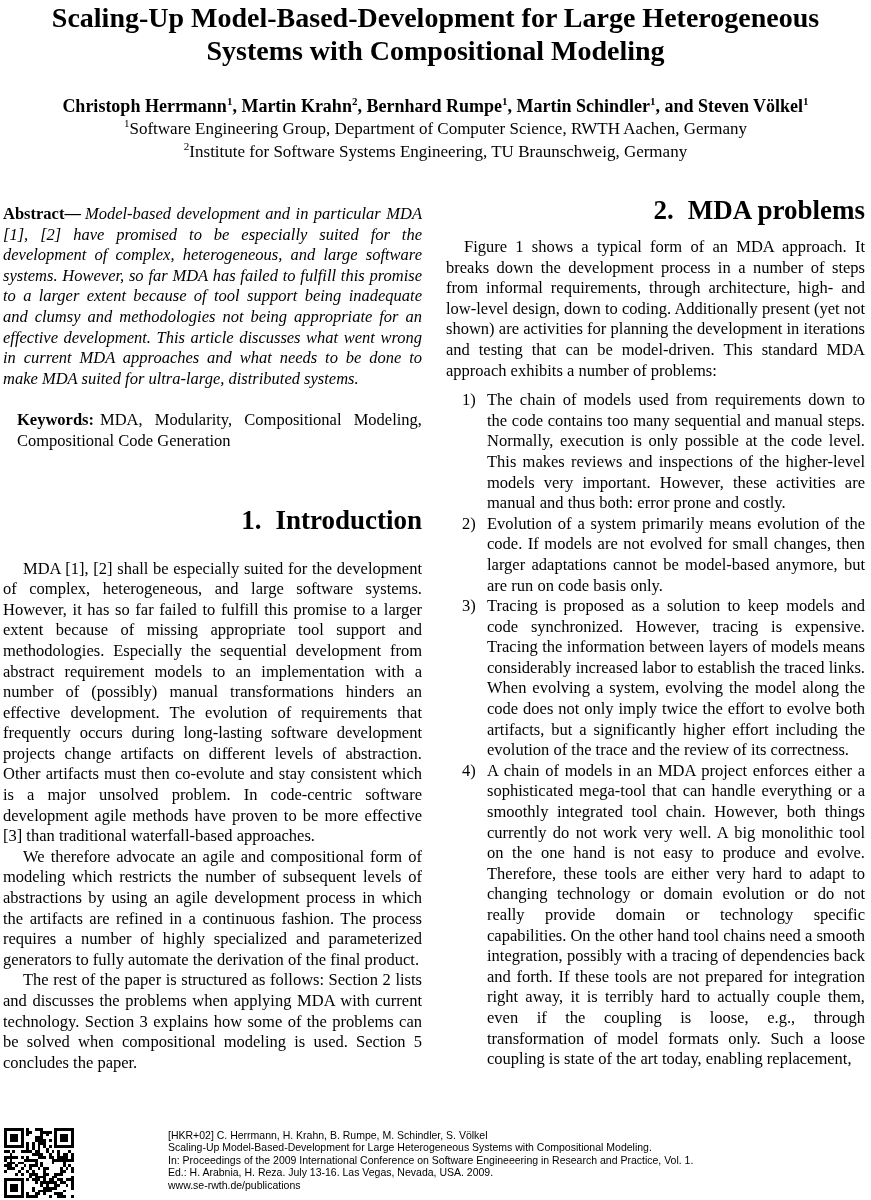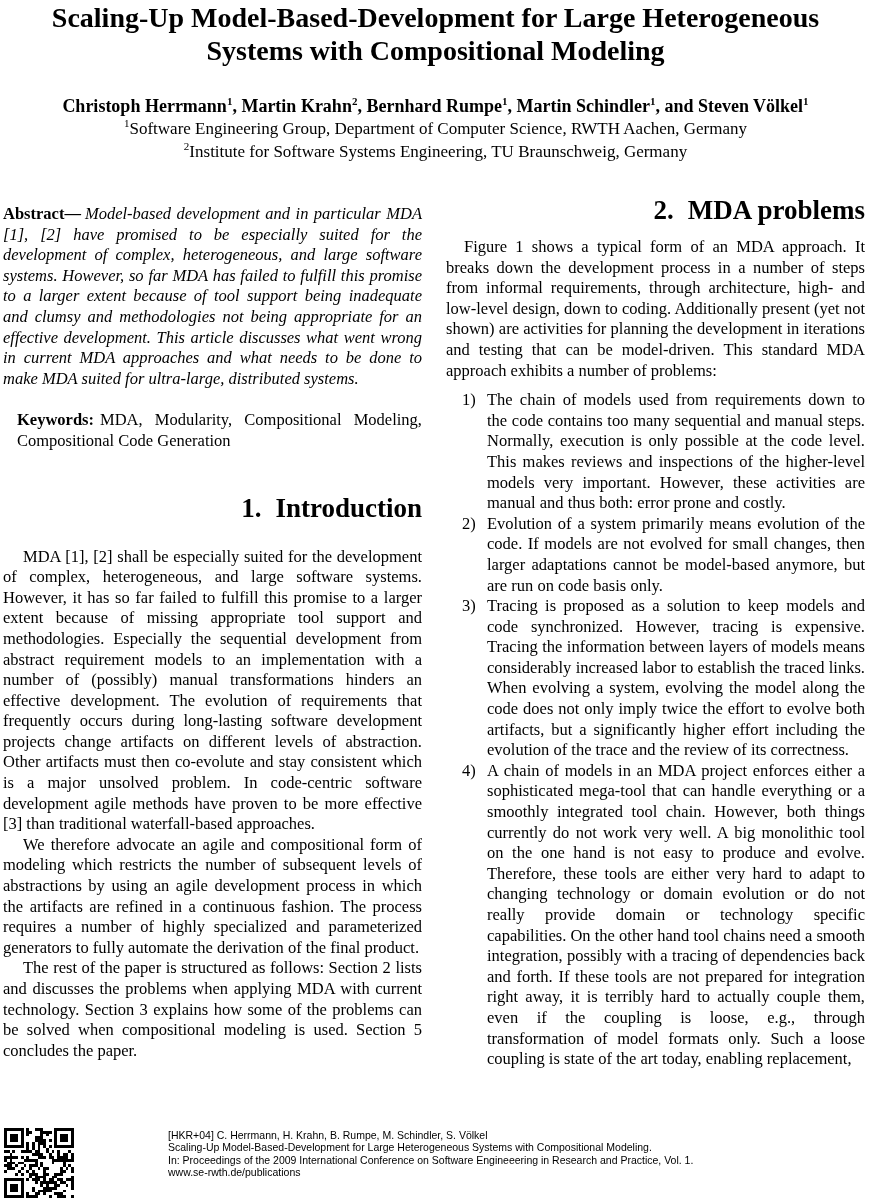--- a/index.html
+++ b/index.html
@@ -39,21 +39,21 @@
   .abstract .abs-label { font-style: normal; font-weight: bold; }
   .abstract .abs-dash { font-style: normal; font-weight: bold; margin-right: 4px; }
 
   .keywords { margin: 21px 0 0 14px; }
   .keywords .kw-label { font-weight: bold; margin-right: 6px; }
 
   h2.sec-heading {
     font-size: 27px; line-height: 25px; font-weight: bold;
     margin: 0; text-align: right;
   }
-  .left-col h2.sec-heading { margin-top: 44px; margin-bottom: 26px; }
+  .left-col h2.sec-heading { margin-top: 56px; margin-bottom: 26px; }
   .right-col h2.sec-heading { margin-top: 0; margin-bottom: 14px; }
   .h-num { margin-right: 14px; }
 
   p.body-par { margin: 0; text-indent: 20px; }
 
   
   .problem-list { margin-top: 9px; }
   .problem-item { display: flex; }
   .item-num { flex: none; width: 25px; margin-left: 16px; text-align: left; }
   .item-text { flex: 1; text-align: justify; }
@@ -352,19 +352,20 @@
         <rect x="11" y="24" width="1" height="1" fill="#000"></rect>
         <rect x="16" y="24" width="1" height="1" fill="#000"></rect>
         <rect x="19" y="24" width="1" height="1" fill="#000"></rect>
         <rect x="20" y="24" width="1" height="1" fill="#000"></rect>
         <rect x="21" y="24" width="1" height="1" fill="#000"></rect>
         <rect x="24" y="24" width="1" height="1" fill="#000"></rect>
       </svg>
   </div>
 
   <div class="citation">
-    <div>[HKR+04] C. Herrmann, H. Krahn, B. Rumpe, M. Schindler, S. Völkel</div>
+    <div>[HKR+02] C. Herrmann, H. Krahn, B. Rumpe, M. Schindler, S. Völkel</div>
     <div>Scaling-Up Model-Based-Development for Large Heterogeneous Systems with Compositional Modeling.</div>
     <div>In: Proceedings of the 2009 International Conference on Software Engineeering in Research and Practice, Vol. 1.</div>
+    <div>Ed.: H. Arabnia, H. Reza. July 13-16. Las Vegas, Nevada, USA. 2009.</div>
     <div>www.se-rwth.de/publications</div>
   </div>
 
 </div>
 
 </body></html>

